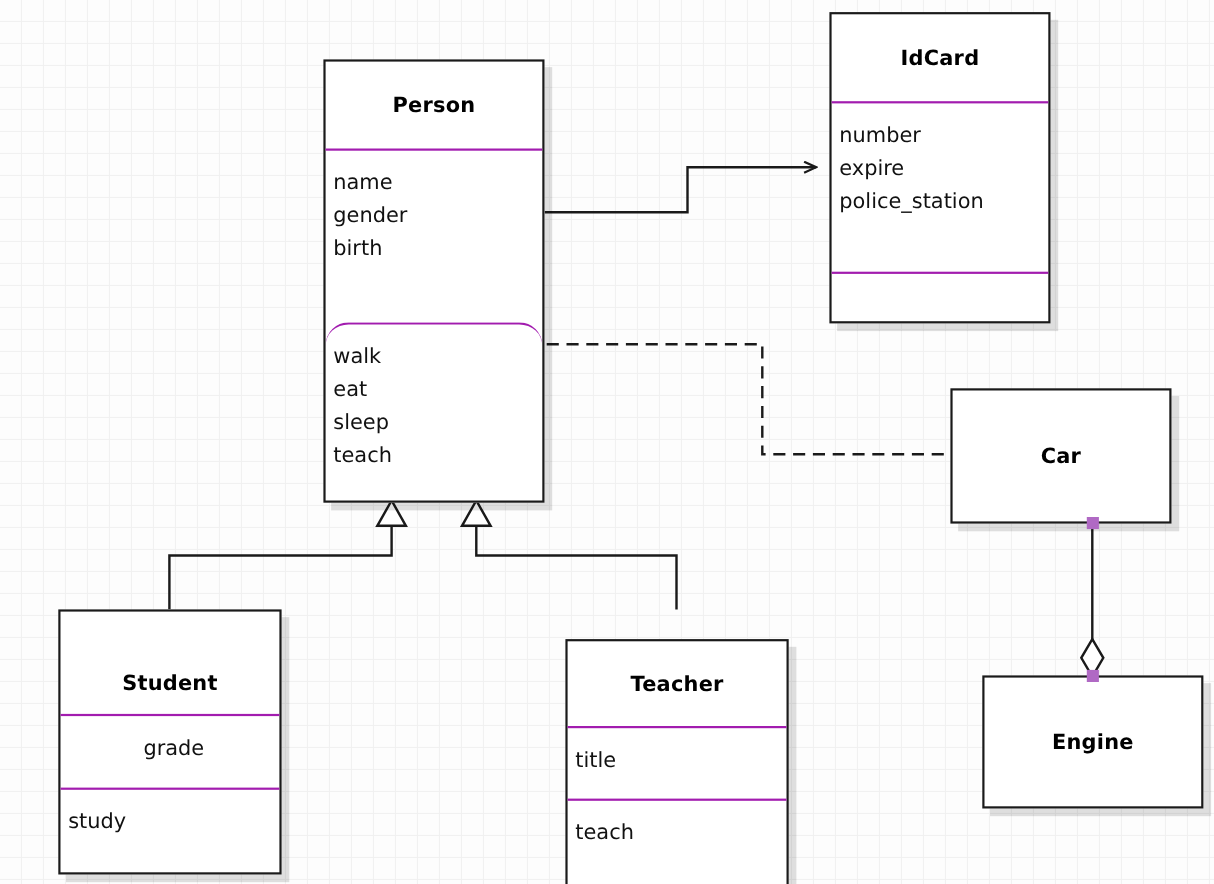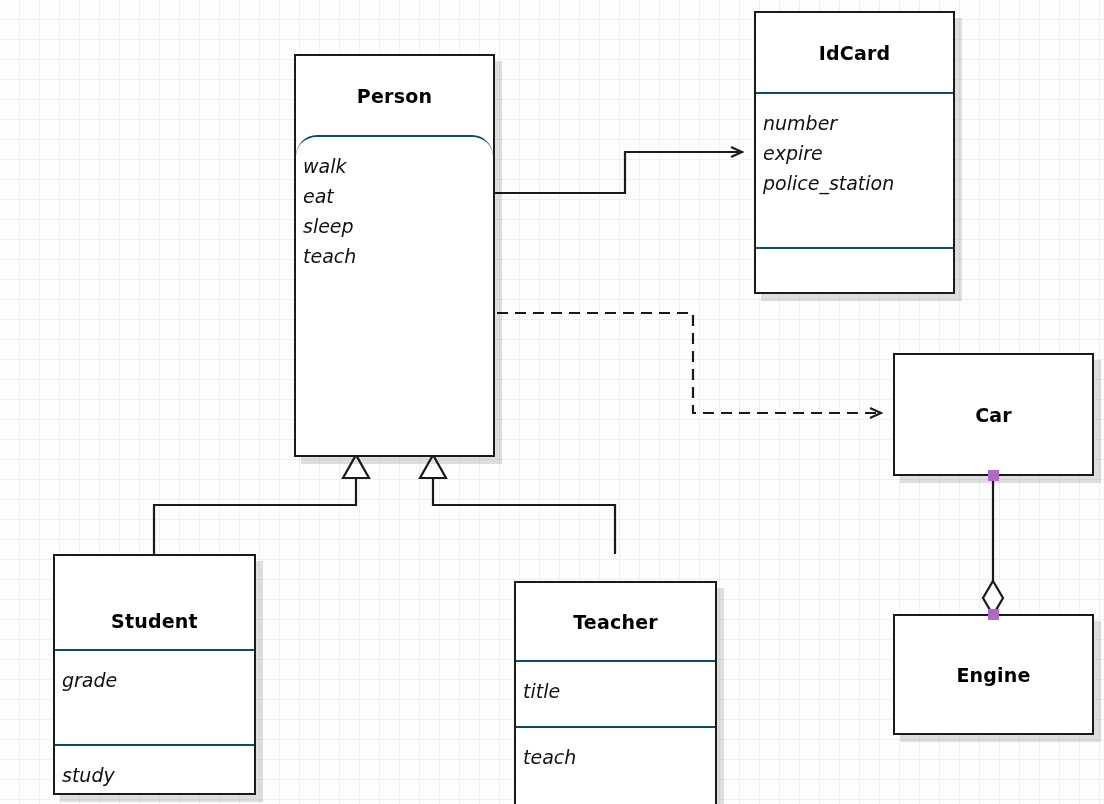--- a/index.html
+++ b/index.html
@@ -46,54 +46,53 @@
     align-items: center;
     justify-content: center;
     font-weight: bold;
     font-size: 19px;
     color: #000;
     letter-spacing: 0.2px;
     text-align: right;
   }
   .cls-compartment {
     box-sizing: border-box;
-    border-top: 2px solid #0c4a6e;
+    border-top: 2px solid #a21caf;
     padding: 14px 0 0 7px;
     font-size: 19px;
     color: #111;
     line-height: 30px;
     overflow: hidden;
-    font-style: italic;
   }
   .cls-compartment.empty { padding: 0; }
   .cls-compartment .attr { display: block; white-space: nowrap; }
   .single .cls-title { height: 100%; }
 
   
   #class-person   { left: 294px; top: 54px;  width: 201px; height: 403px; }
   #class-person .cls-title       { height: 79px; }
   #class-person .comp-attrs      { height: 158px; }
   #class-person .comp-methods    { height: 164px; border-radius: 21px; }
 
   #class-idcard   { left: 754px; top: 11px;  width: 201px; height: 283px; }
   #class-idcard .cls-title       { height: 79px; }
   #class-idcard .comp-attrs      { height: 155px; }
   #class-idcard .comp-methods    { height: 47px; }
 
   #class-student  { left: 53px;  top: 554px; width: 203px; height: 241px; }
   #class-student .cls-title      { height: 57px; margin-top: 36px; }
-  #class-student .comp-attrs     { height: 95px; }
+  #class-student .comp-attrs     { height: 67px; text-align: center; }
   #class-student .comp-methods   { height: 81px; }
 
   #class-teacher  { left: 514px; top: 581px; width: 203px; height: 241px; }
   #class-teacher .cls-title      { height: 77px; }
   #class-teacher .comp-attrs     { height: 66px; }
   #class-teacher .comp-methods   { height: 81px; }
 
-  #class-car      { left: 893px; top: 353px; width: 201px; height: 123px; }
+  #class-car      { left: 864px; top: 353px; width: 201px; height: 123px; }
   #class-engine   { left: 893px; top: 614px; width: 201px; height: 121px; }
 
   .handle {
     position: absolute;
     width: 11px;
     height: 11px;
     background: #b069c4;
     z-index: 5;
   }
   #handle-car-bottom    { left: 988px; top: 470px; }
@@ -135,20 +134,25 @@
 
     
     <g>
       <path d="M 993,476 L 993,582" fill="none" stroke="#1a1a1a" stroke-width="2.2"></path>
       <polygon points="993,581 1003,598 993,615 983,598" fill="#ffffff" stroke="#1a1a1a" stroke-width="2.2" stroke-linejoin="miter"></polygon>
     </g>
   </svg>
 
   <div class="uml-class" id="class-person">
     <div class="cls-title">Person</div>
+    <div class="cls-compartment comp-attrs">
+      <span class="attr">name</span>
+      <span class="attr">gender</span>
+      <span class="attr">birth</span>
+    </div>
     <div class="cls-compartment comp-methods">
       <span class="attr">walk</span>
       <span class="attr">eat</span>
       <span class="attr">sleep</span>
       <span class="attr">teach</span>
     </div>
   </div>
 
   <div class="uml-class" id="class-idcard">
     <div class="cls-title">IdCard</div>

